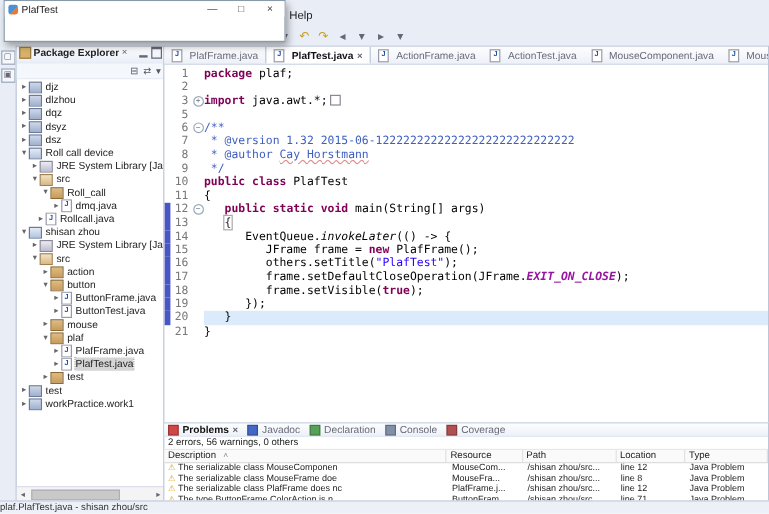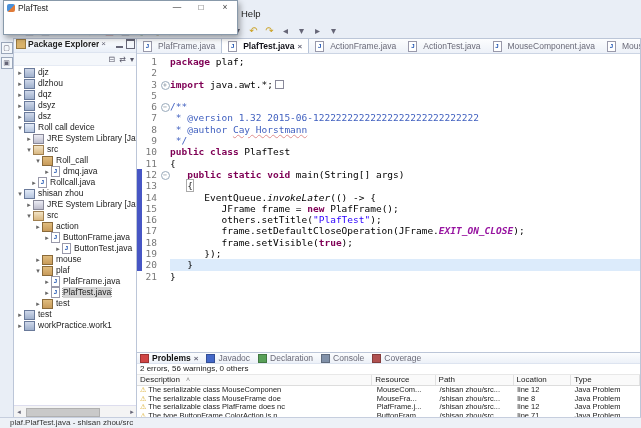--- a/index.html
+++ b/index.html
@@ -101,21 +101,21 @@
   .psummary{height:10px;line-height:10px;padding-left:3px;border-bottom:1px solid #e8e8e8;color:#222;font-size:8px;}
   .pheader{display:flex;height:10px;line-height:10px;background:#fafafa;border-bottom:1px solid #ddd;
            color:#222;font-size:8px;}
   .pheader .cell{border-right:1px solid #e2e2e2;padding-left:3px;overflow:hidden;white-space:nowrap;}
   .prow{display:flex;height:8.5px;line-height:8.5px;font-size:7.5px;color:#222;}
   .prow .cell{padding-left:3px;overflow:hidden;white-space:nowrap;}
   .warn{color:#d7a518;font-size:7px;margin-right:2px;}
   .sortmark{color:#888;font-size:7px;margin-left:6px;}
   
   .statusbar{position:absolute;left:0;right:0;bottom:0;height:10px;background:#edf1f7;
-             border-top:1px solid #c6cede;font-size:8px;line-height:10px;padding-left:10px;color:#333;}
+             border-top:1px solid #c6cede;font-size:8px;line-height:10px;padding-left:0;color:#333;}
 </style>
 </head>
 <body>
 
 <div class="menubar">
   <span class="menu-help">Help</span>
 </div>
 <div class="maintoolbar">
     <span class="tb-icon" style="color: rgb(127, 138, 160);">⊞</span>
     <span class="tb-icon" style="color: rgb(127, 138, 160);">▤</span>
@@ -229,26 +229,31 @@
       <div class="trow" style="padding-left: 11px;">
         <span class="arrow">▾</span>
         <span class="icn icn-src"></span>
         <span class="tlabel">src</span>
       </div>
       <div class="trow" style="padding-left: 20px;">
         <span class="arrow">▸</span>
         <span class="icn icn-pkg"></span>
         <span class="tlabel">action</span>
       </div>
+      <div class="trow" style="padding-left: 20px;">
+        <span class="arrow">▾</span>
+        <span class="icn icn-pkg"></span>
+        <span class="tlabel">button</span>
+      </div>
       <div class="trow" style="padding-left: 29px;">
         <span class="arrow">▸</span>
         <span class="icn icn-java">J</span>
         <span class="tlabel">ButtonFrame.java</span>
       </div>
-      <div class="trow" style="padding-left: 40px;">
+      <div class="trow" style="padding-left: 29px;">
         <span class="arrow">▸</span>
         <span class="icn icn-java">J</span>
         <span class="tlabel">ButtonTest.java</span>
       </div>
       <div class="trow" style="padding-left: 20px;">
         <span class="arrow">▸</span>
         <span class="icn icn-pkg"></span>
         <span class="tlabel">mouse</span>
       </div>
       <div class="trow" style="padding-left: 20px;">

